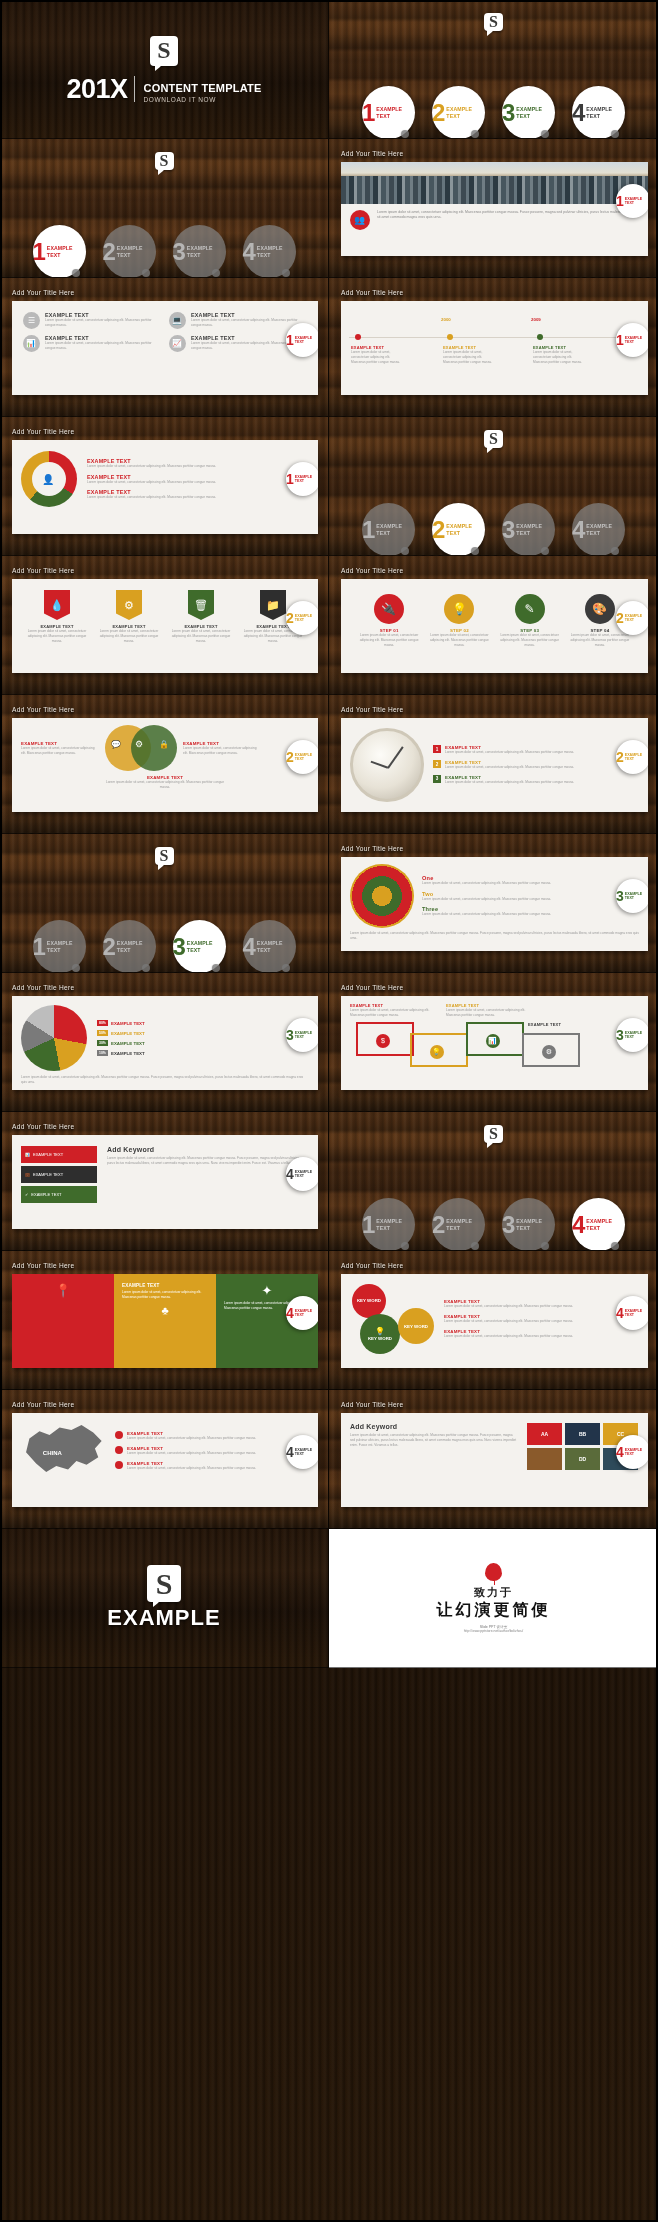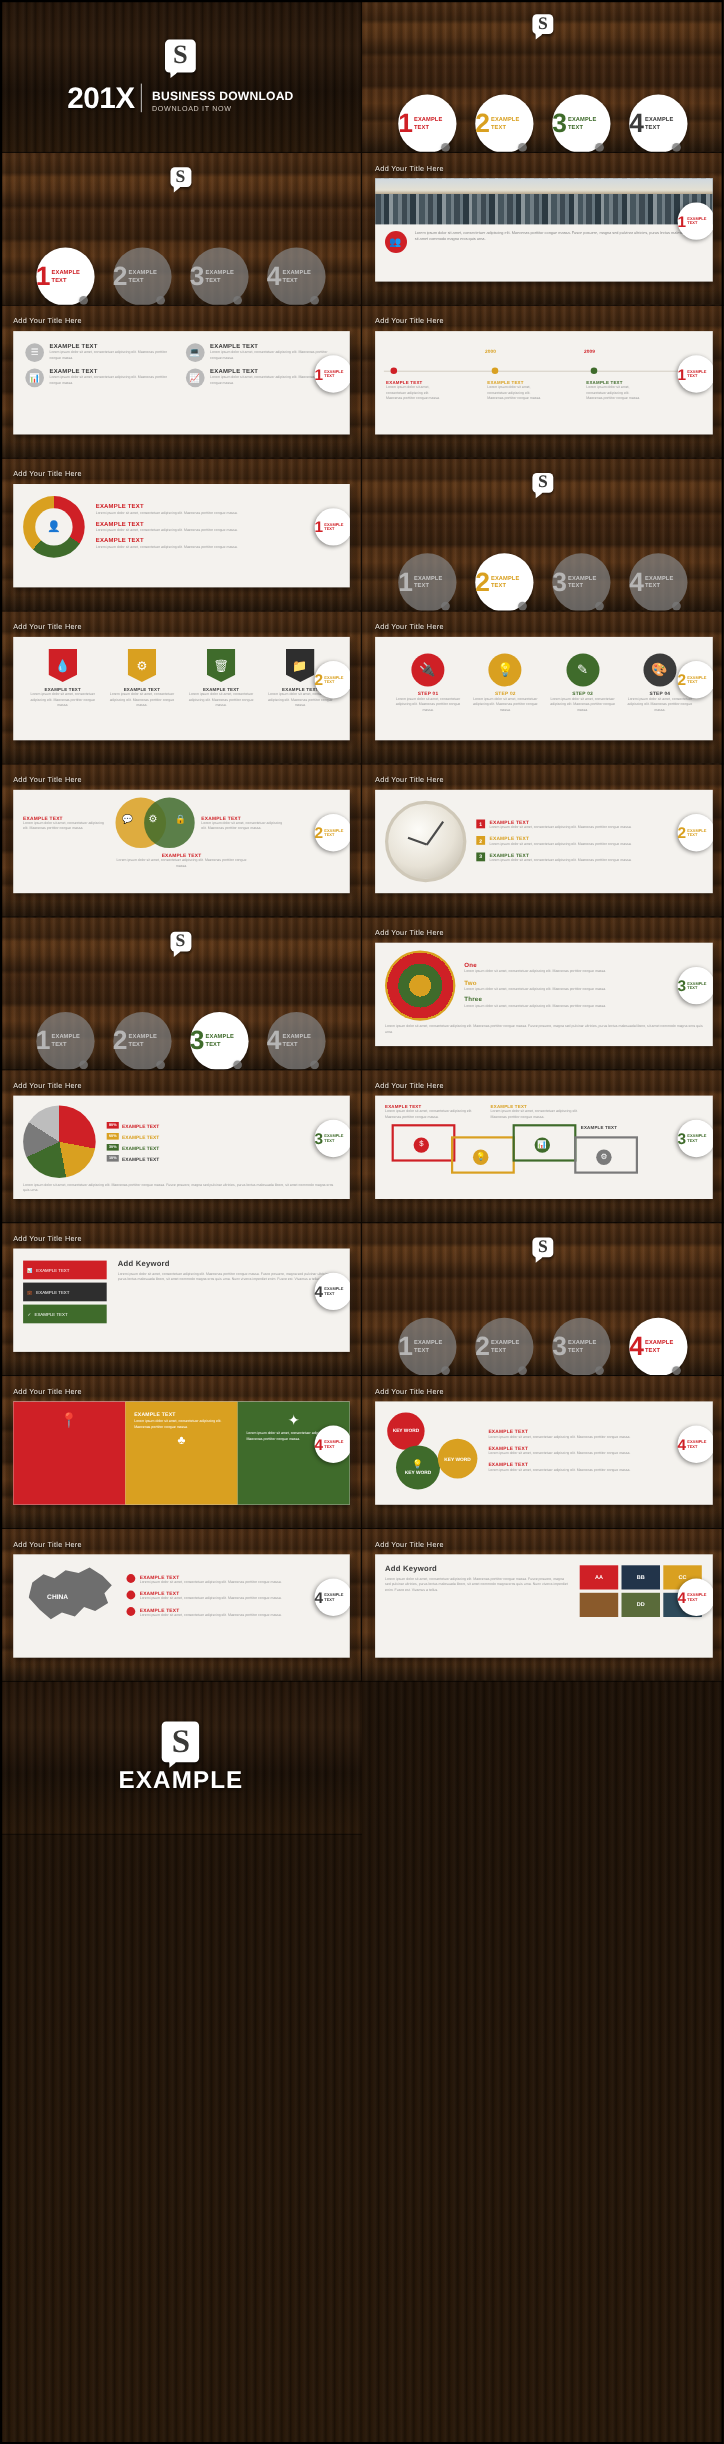--- a/index.html
+++ b/index.html
@@ -252,21 +252,21 @@
     <div class="row">
 
       <div class="slide title-slide">
         <div class="wood dark"></div>
         <div style="position:relative;display:flex;flex-direction:column;align-items:center;">
           <div class="logo ts-logo">S</div>
           <div class="ts-row">
             <div class="ts-year">201X</div>
             <div class="ts-bar"></div>
             <div class="ts-txt">
-              <div class="ts-t1">BUSINESS DOWNLOAD</div>
+              <div class="ts-t1">CONTENT TEMPLATE</div>
               <div class="ts-t2">DOWNLOAD IT NOW</div>
             </div>
           </div>
         </div>
       </div>
 
       <div class="slide agenda">
         <div class="wood"></div>
         <div class="logo ag-logo" style="position:relative">S</div>
         <div class="ag-title">CONTENT</div>
@@ -1002,17 +1002,24 @@
     </div>
 
     <div class="row">
       <div class="slide thanks">
         <div class="wood dark"></div>
         <div style="position:relative;display:flex;flex-direction:column;align-items:center">
           <div class="logo th-logo">S</div>
           <div class="th-txt">EXAMPLE</div>
         </div>
       </div>
+      <div class="slide white-slide">
+        <div class="balloon"></div>
+        <div class="cn1">致力于</div>
+        <div class="cn2">让幻演更简便</div>
+        <div class="cn3">Slide PPT 设计室</div>
+        <div class="cn4">http://www.pptstore.net/author/bolizhou/</div>
+      </div>
     </div>
 
   </div>
   <div class="outer-border"></div>
 </div>
 
 </body></html>

